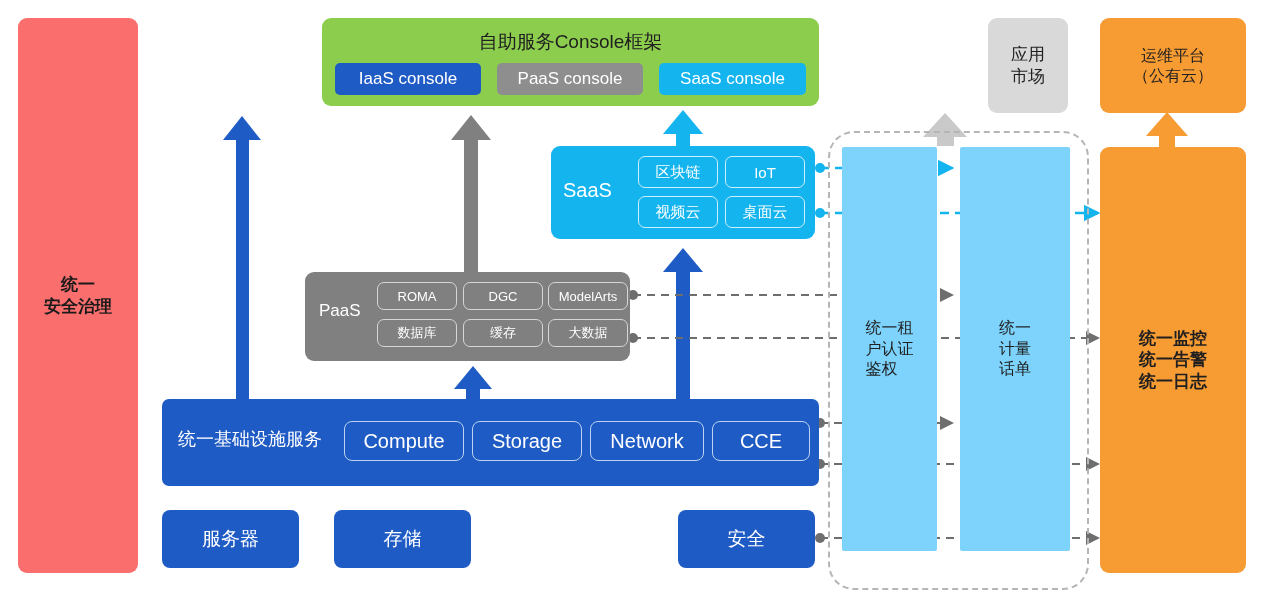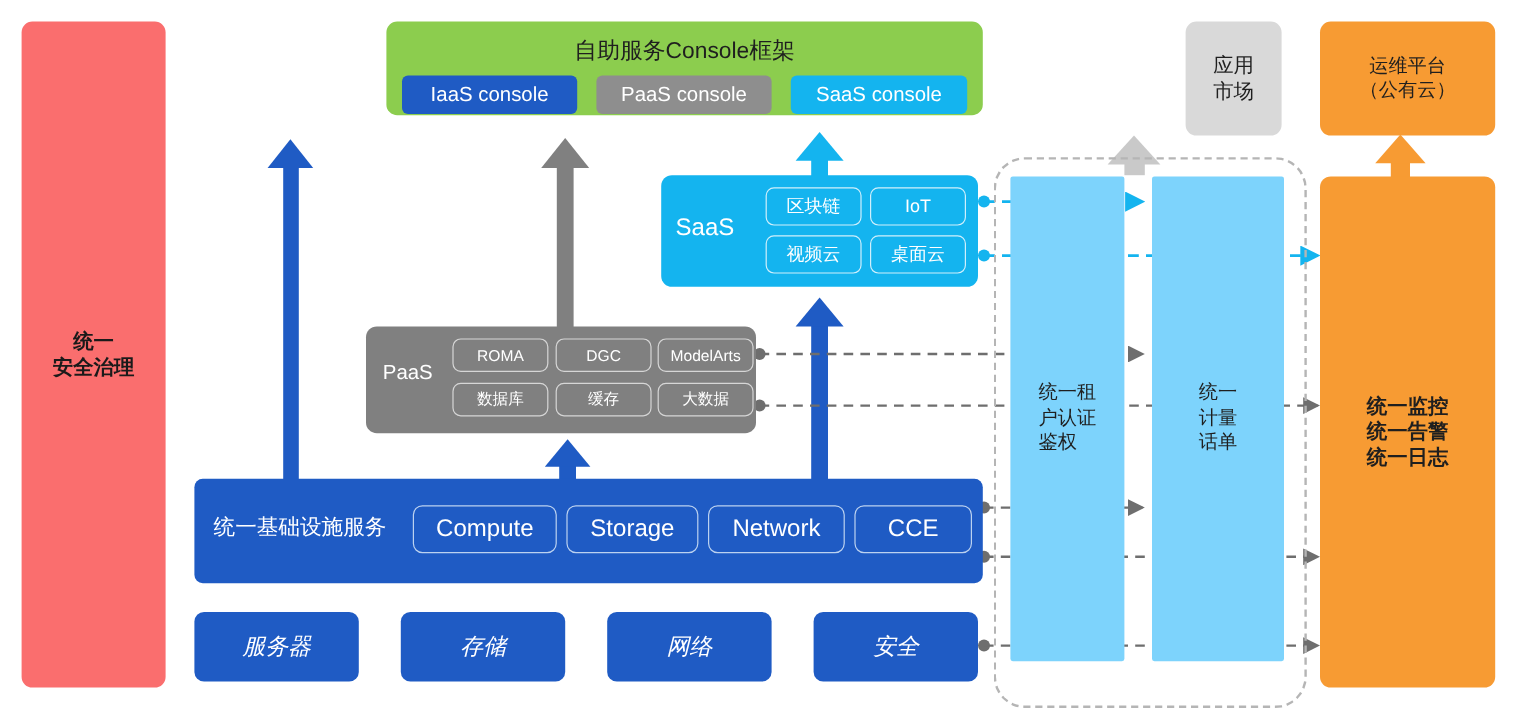--- a/index.html
+++ b/index.html
@@ -8,21 +8,21 @@
   .box{position:absolute;box-sizing:border-box;display:flex;align-items:center;justify-content:center;text-align:center;border-radius:8px;}
   .lbl{white-space:pre-line;line-height:1.25;}
 
   
   #sec-gov{left:18px;top:18px;width:120px;height:555px;background:#fa6e6e;border-radius:9px;color:#1a1a1a;font-size:17px;font-weight:700;}
 
   
   #api-gw{left:163px;top:18px;width:145px;height:95px;background:#e2f0e0;border-radius:9px;color:#3a3a3a;font-size:17px;}
 
   
-  #console-frame{left:322px;top:18px;width:497px;height:78px;background:#8ccd4e;border-radius:9px;display:block;}
+  #console-frame{left:322px;top:18px;width:497px;height:88px;background:#8ccd4e;border-radius:9px;display:block;}
   #console-title{position:absolute;left:0;top:11px;width:100%;text-align:center;font-size:19px;color:#1f1f1f;}
   .cbtn{position:absolute;top:45px;height:32px;border-radius:5px;display:flex;align-items:center;justify-content:center;color:#fff;font-size:17px;}
   #cbtn-iaas{left:13px;width:146px;background:#1f5bc4;}
   #cbtn-paas{left:175px;width:146px;background:#8e8e8e;}
   #cbtn-saas{left:337px;width:147px;background:#14b4ef;}
 
   
   #third-cloud{left:833px;top:18px;width:130px;height:95px;background:#d9d9d9;border-radius:9px;color:#4a4a4a;font-size:15px;}
   #app-market{left:988px;top:18px;width:80px;height:95px;background:#d9d9d9;border-radius:9px;color:#1f1f1f;font-size:17px;}
   #ops-platform{left:1100px;top:18px;width:146px;height:95px;background:#f79b33;border-radius:9px;color:#1f1f1f;font-size:16px;}
@@ -50,21 +50,21 @@
   
   #infra-bar{left:162px;top:399px;width:657px;height:87px;background:#1f5bc4;border-radius:7px;display:block;}
   #infra-title{position:absolute;left:16px;top:28px;font-size:18px;color:#fff;}
   .infra-chip{position:absolute;top:22px;height:38px;border:1.6px solid #bcd2f0;border-radius:8px;color:#fff;font-size:20px;display:flex;align-items:center;justify-content:center;}
   #ic-compute{left:182px;width:118px;}
   #ic-storage{left:310px;width:108px;}
   #ic-network{left:428px;width:112px;}
   #ic-cce{left:550px;width:96px;}
 
   
-  .bot{top:510px;height:58px;background:#1f5bc4;border-radius:8px;color:#fff;font-size:19px;font-style:italic;}
+  .bot{top:510px;height:58px;background:#1f5bc4;border-radius:8px;color:#fff;font-size:19px;}
   #bot-server{left:162px;width:137px;}
   #bot-storage{left:334px;width:137px;}
   #bot-network{left:506px;width:137px;}
   #bot-security{left:678px;width:137px;}
 
   
   #dashed-region{position:absolute;left:828px;top:131px;width:261px;height:459px;border:2.5px dashed #b5b5b5;border-radius:26px;box-sizing:border-box;}
 
   
   .vpanel{position:absolute;background:#7dd3fc;border-radius:2px;display:flex;align-items:center;justify-content:center;color:#1f1f1f;font-size:16px;line-height:1.3;}
@@ -203,21 +203,20 @@
   <div class="box" id="infra-bar">
     <div id="infra-title">统一基础设施服务</div>
     <div class="infra-chip" id="ic-compute">Compute</div>
     <div class="infra-chip" id="ic-storage">Storage</div>
     <div class="infra-chip" id="ic-network">Network</div>
     <div class="infra-chip" id="ic-cce">CCE</div>
   </div>
 
   <div class="box bot" id="bot-server">服务器</div>
   <div class="box bot" id="bot-storage">存储</div>
-  <div class="box bot" id="bot-network">网络</div>
   <div class="box bot" id="bot-security">安全</div>
 
   <div class="vpanel lbl" id="vp-auth">统一租
 户认证
 鉴权</div>
   <div class="vpanel lbl" id="vp-billing">统一
 计量
 话单</div>
 
   <div class="box lbl" id="monitor-panel">统一监控

